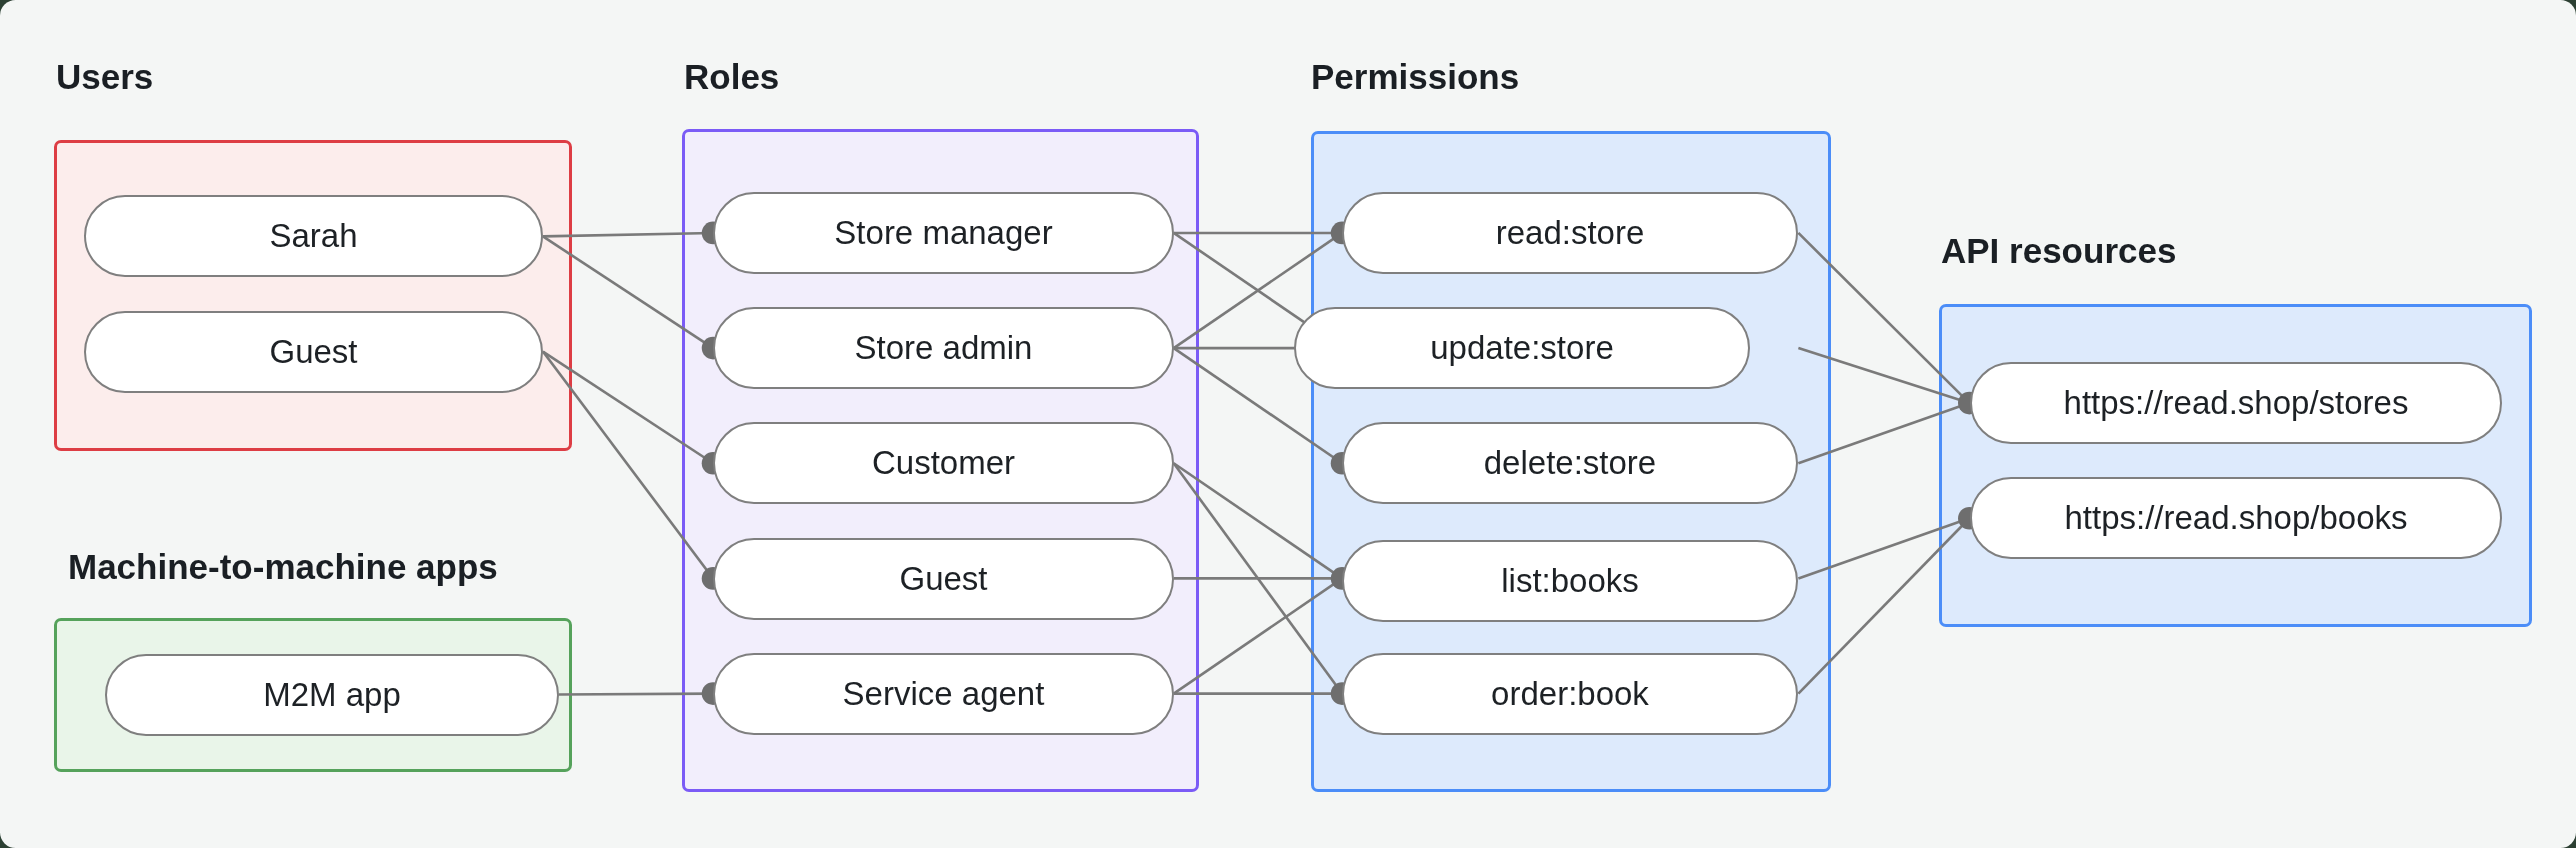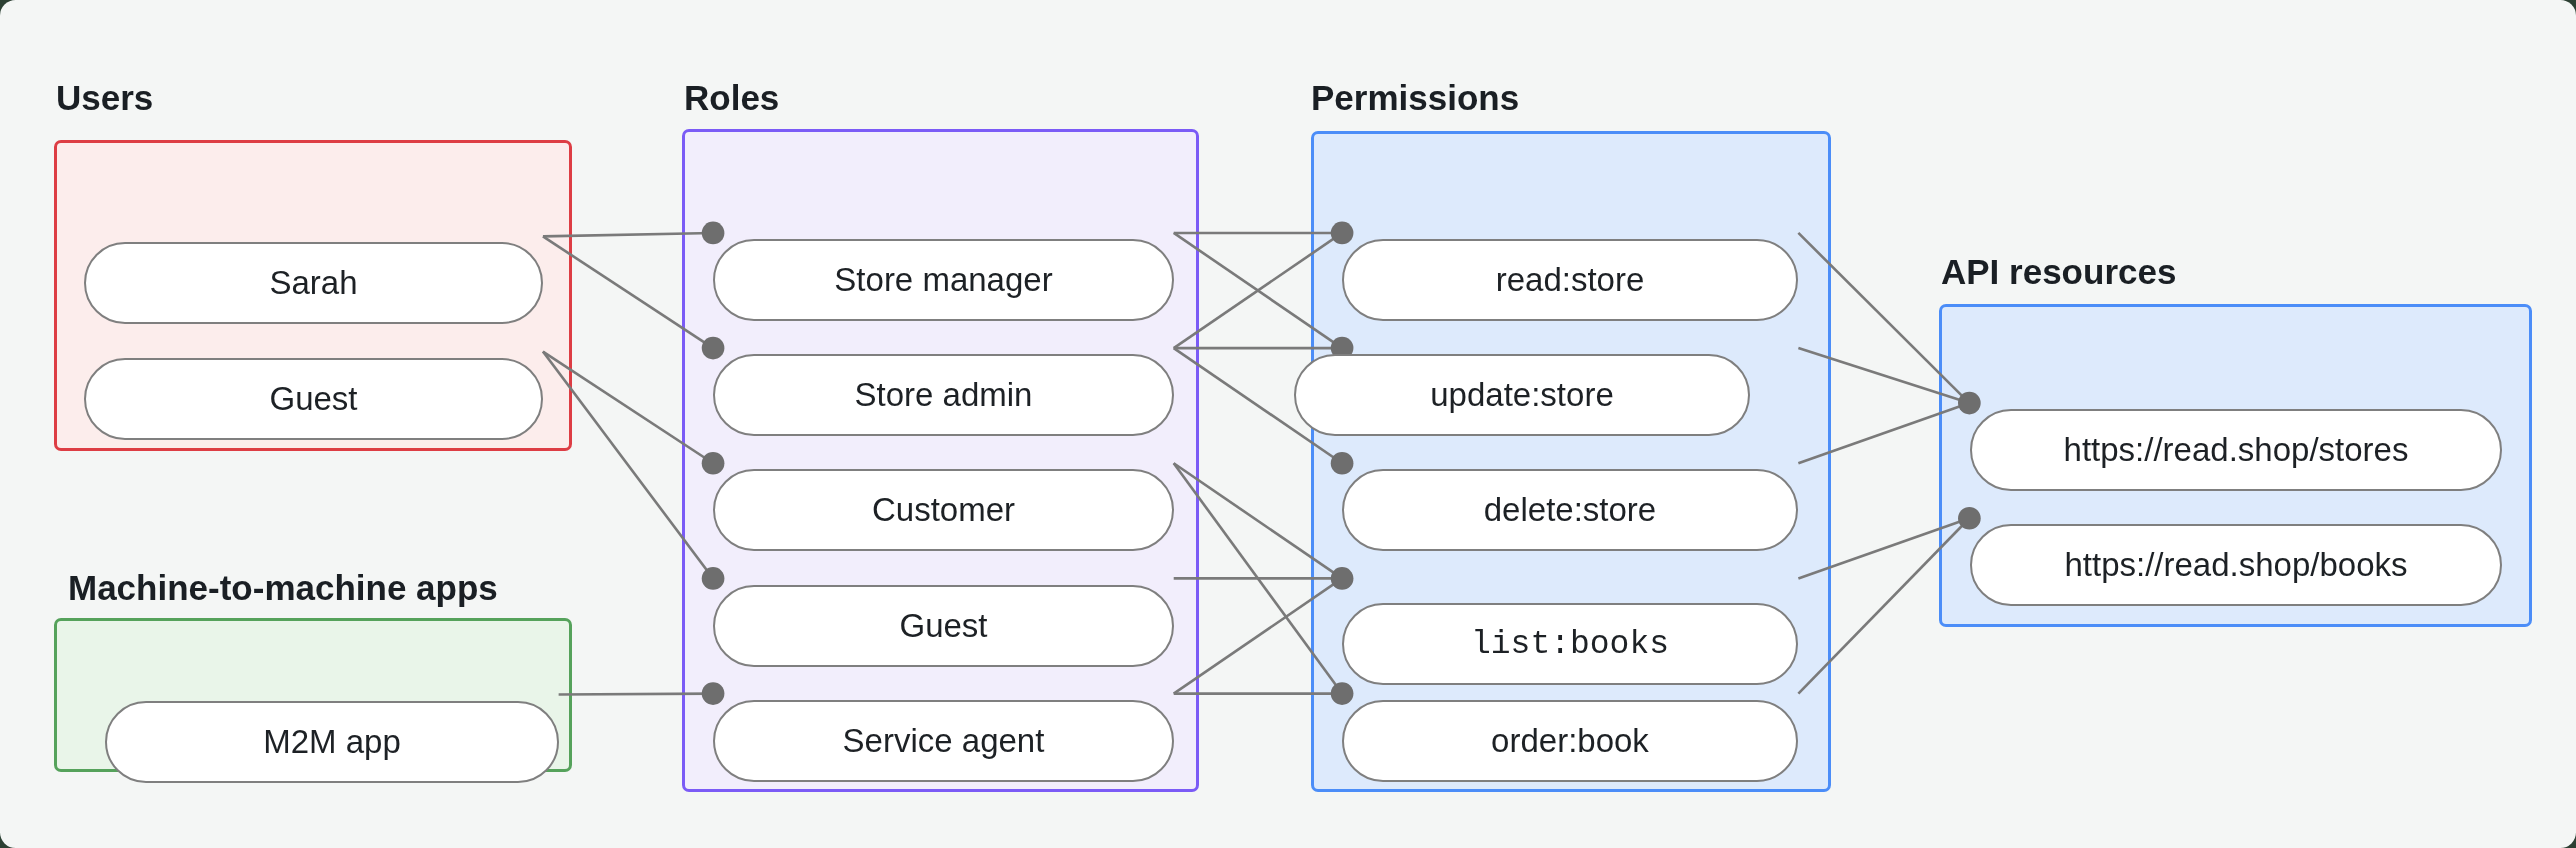--- a/index.html
+++ b/index.html
@@ -20,21 +20,20 @@
     overflow: hidden;
   }
 
   .group-label {
     position: absolute;
     font-size: 35px;
     font-weight: 600;
     color: #1a1f24;
     line-height: 1.1;
     white-space: nowrap;
-    margin-top: 21px;
   }
 
   .group-box {
     position: absolute;
     box-sizing: border-box;
     border-radius: 7px;
     border: 3.5px solid transparent;
   }
   .group-box.users       { left: 54px;  top: 140px; width: 518px; height: 311px; border-color: #dd3d44; background: #fcedec; }
   .group-box.m2m         { left: 54px;  top: 618px; width: 518px; height: 154px; border-color: #55a25b; background: #e9f5e9; }
@@ -55,21 +54,20 @@
     border: 2.6px solid #7f7f7f;
     border-radius: 41px;
     background: #ffffff;
     color: #1d2125;
     font-size: 33px;
     display: flex;
     align-items: center;
     justify-content: center;
     white-space: nowrap;
     z-index: 2;
-    margin-top: 47px;
   }
 
   #edge-layer {
     position: absolute;
     inset: 0;
     z-index: 1;
   }
 </style>
 </head>
 <body>
@@ -129,20 +127,20 @@
         <div class="node" style="left: 84px; top: 311px; width: 459px;">Guest</div>
         <div class="node" style="left: 105px; top: 654px; width: 454px;">M2M app</div>
         <div class="node" style="left: 713px; top: 192px; width: 461px;">Store manager</div>
         <div class="node" style="left: 713px; top: 307px; width: 461px;">Store admin</div>
         <div class="node" style="left: 713px; top: 422px; width: 461px;">Customer</div>
         <div class="node" style="left: 713px; top: 538px; width: 461px;">Guest</div>
         <div class="node" style="left: 713px; top: 653px; width: 461px;">Service agent</div>
         <div class="node" style="left: 1342px; top: 192px; width: 456px;">read:store</div>
         <div class="node" style="left: 1294px; top: 307px; width: 456px; text-align: center;">update:store</div>
         <div class="node" style="left: 1342px; top: 422px; width: 456px;">delete:store</div>
-        <div class="node" style="left: 1342px; top: 556px; width: 456px; font-family: Liberation Mono, monospace;">list:books</div>
+        <div class="node" style="left: 1342px; top: 540px; width: 456px;">list:books</div>
         <div class="node" style="left: 1342px; top: 653px; width: 456px;">order:book</div>
         <div class="node" style="left: 1970px; top: 362px; width: 532px;">https://read.shop/stores</div>
         <div class="node" style="left: 1970px; top: 477px; width: 532px;">https://read.shop/books</div>
       </div>
   </div>
 </div>
 
 
 </body></html>

